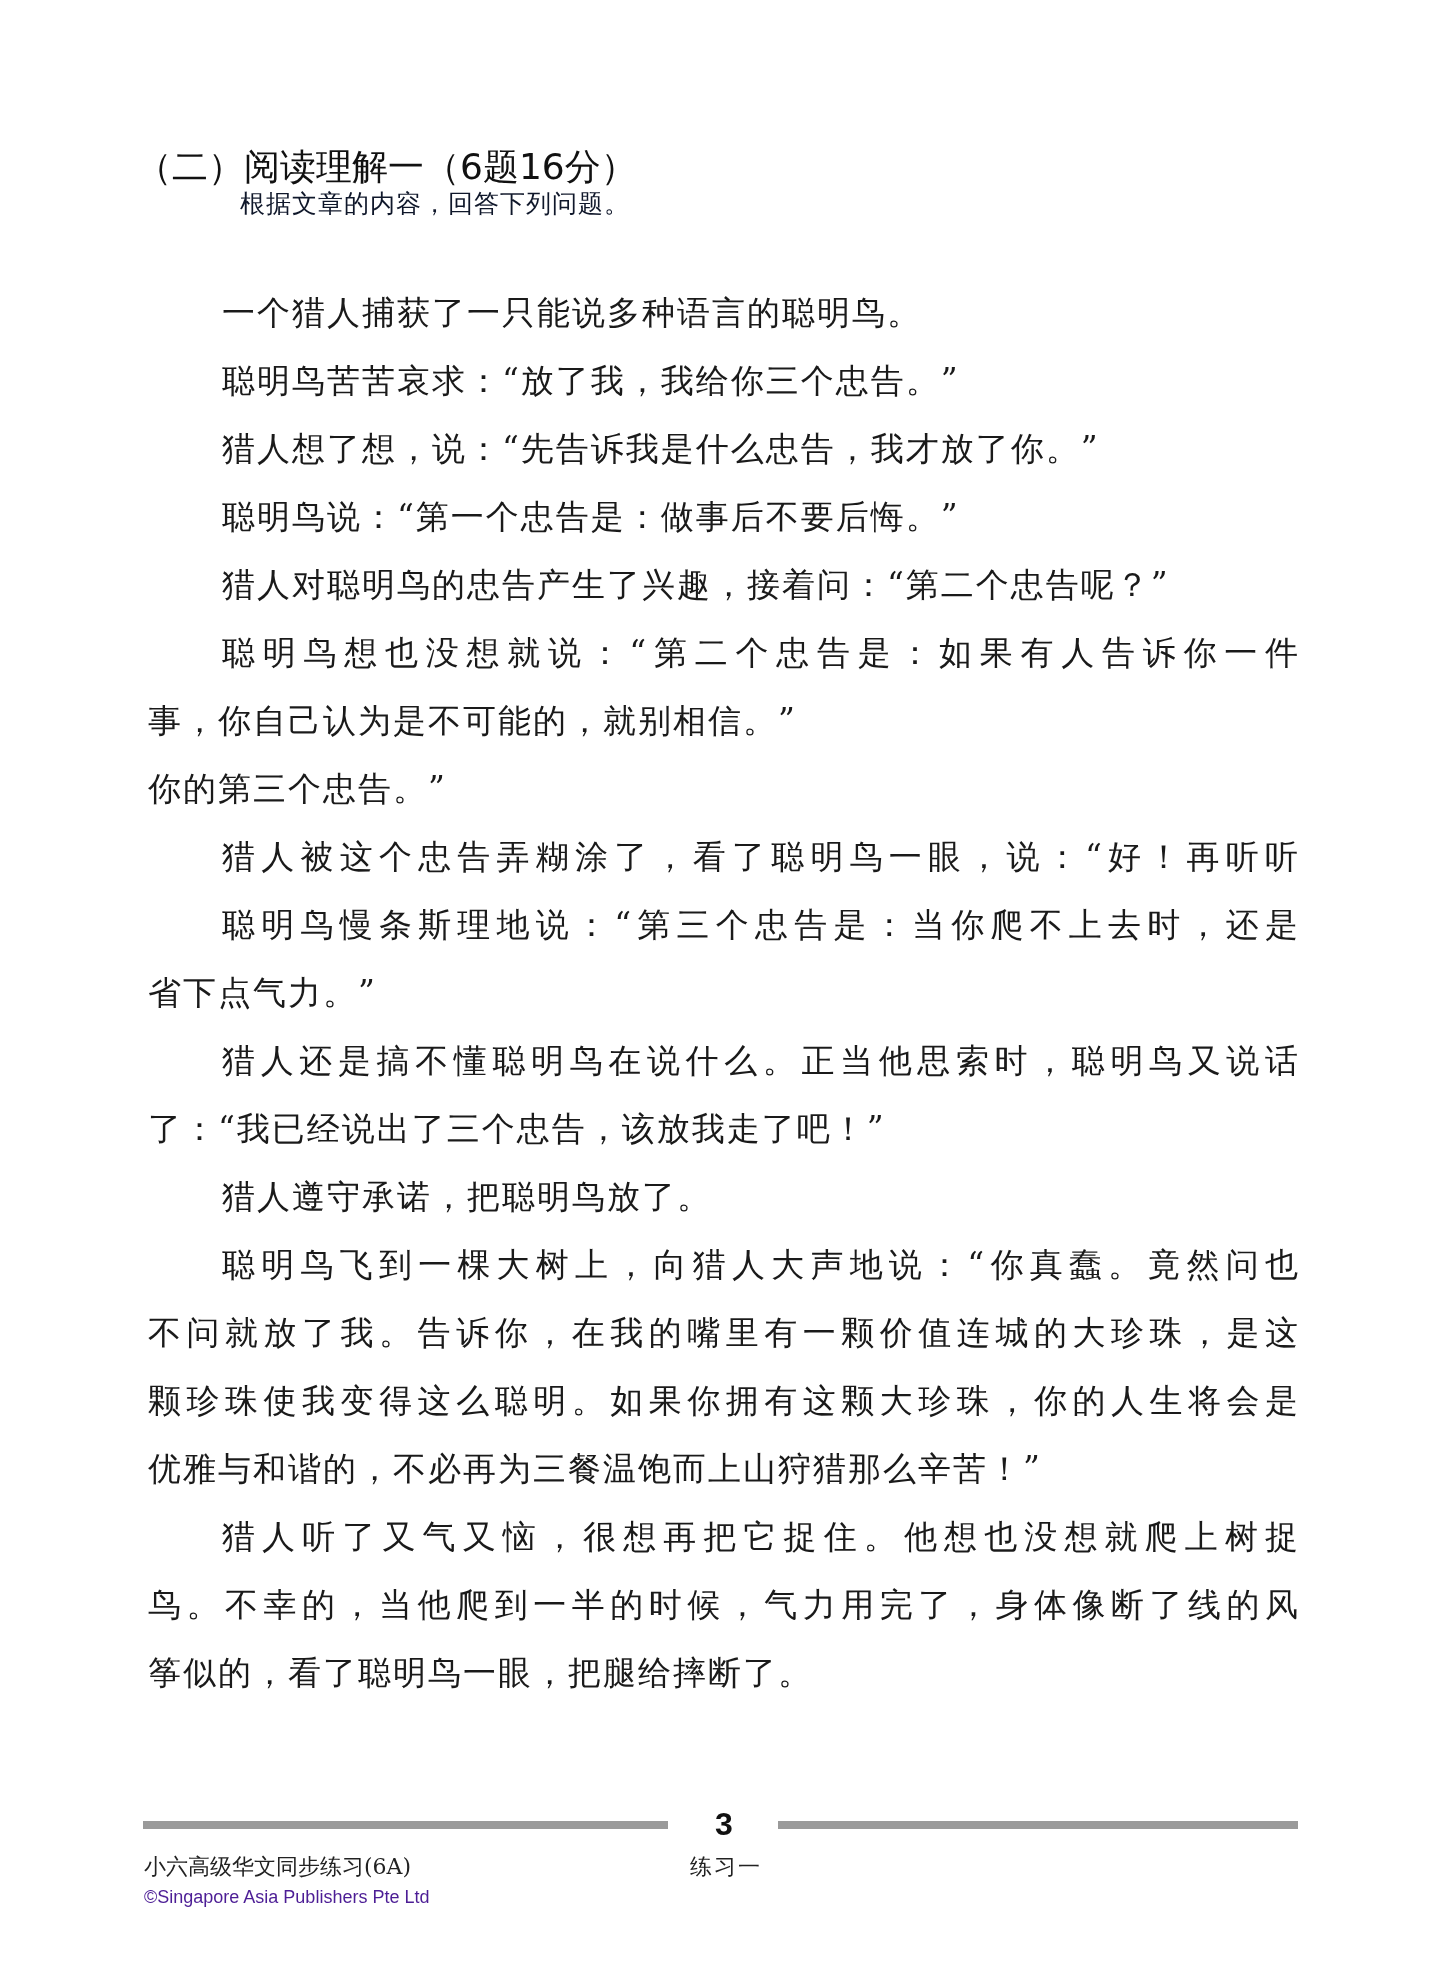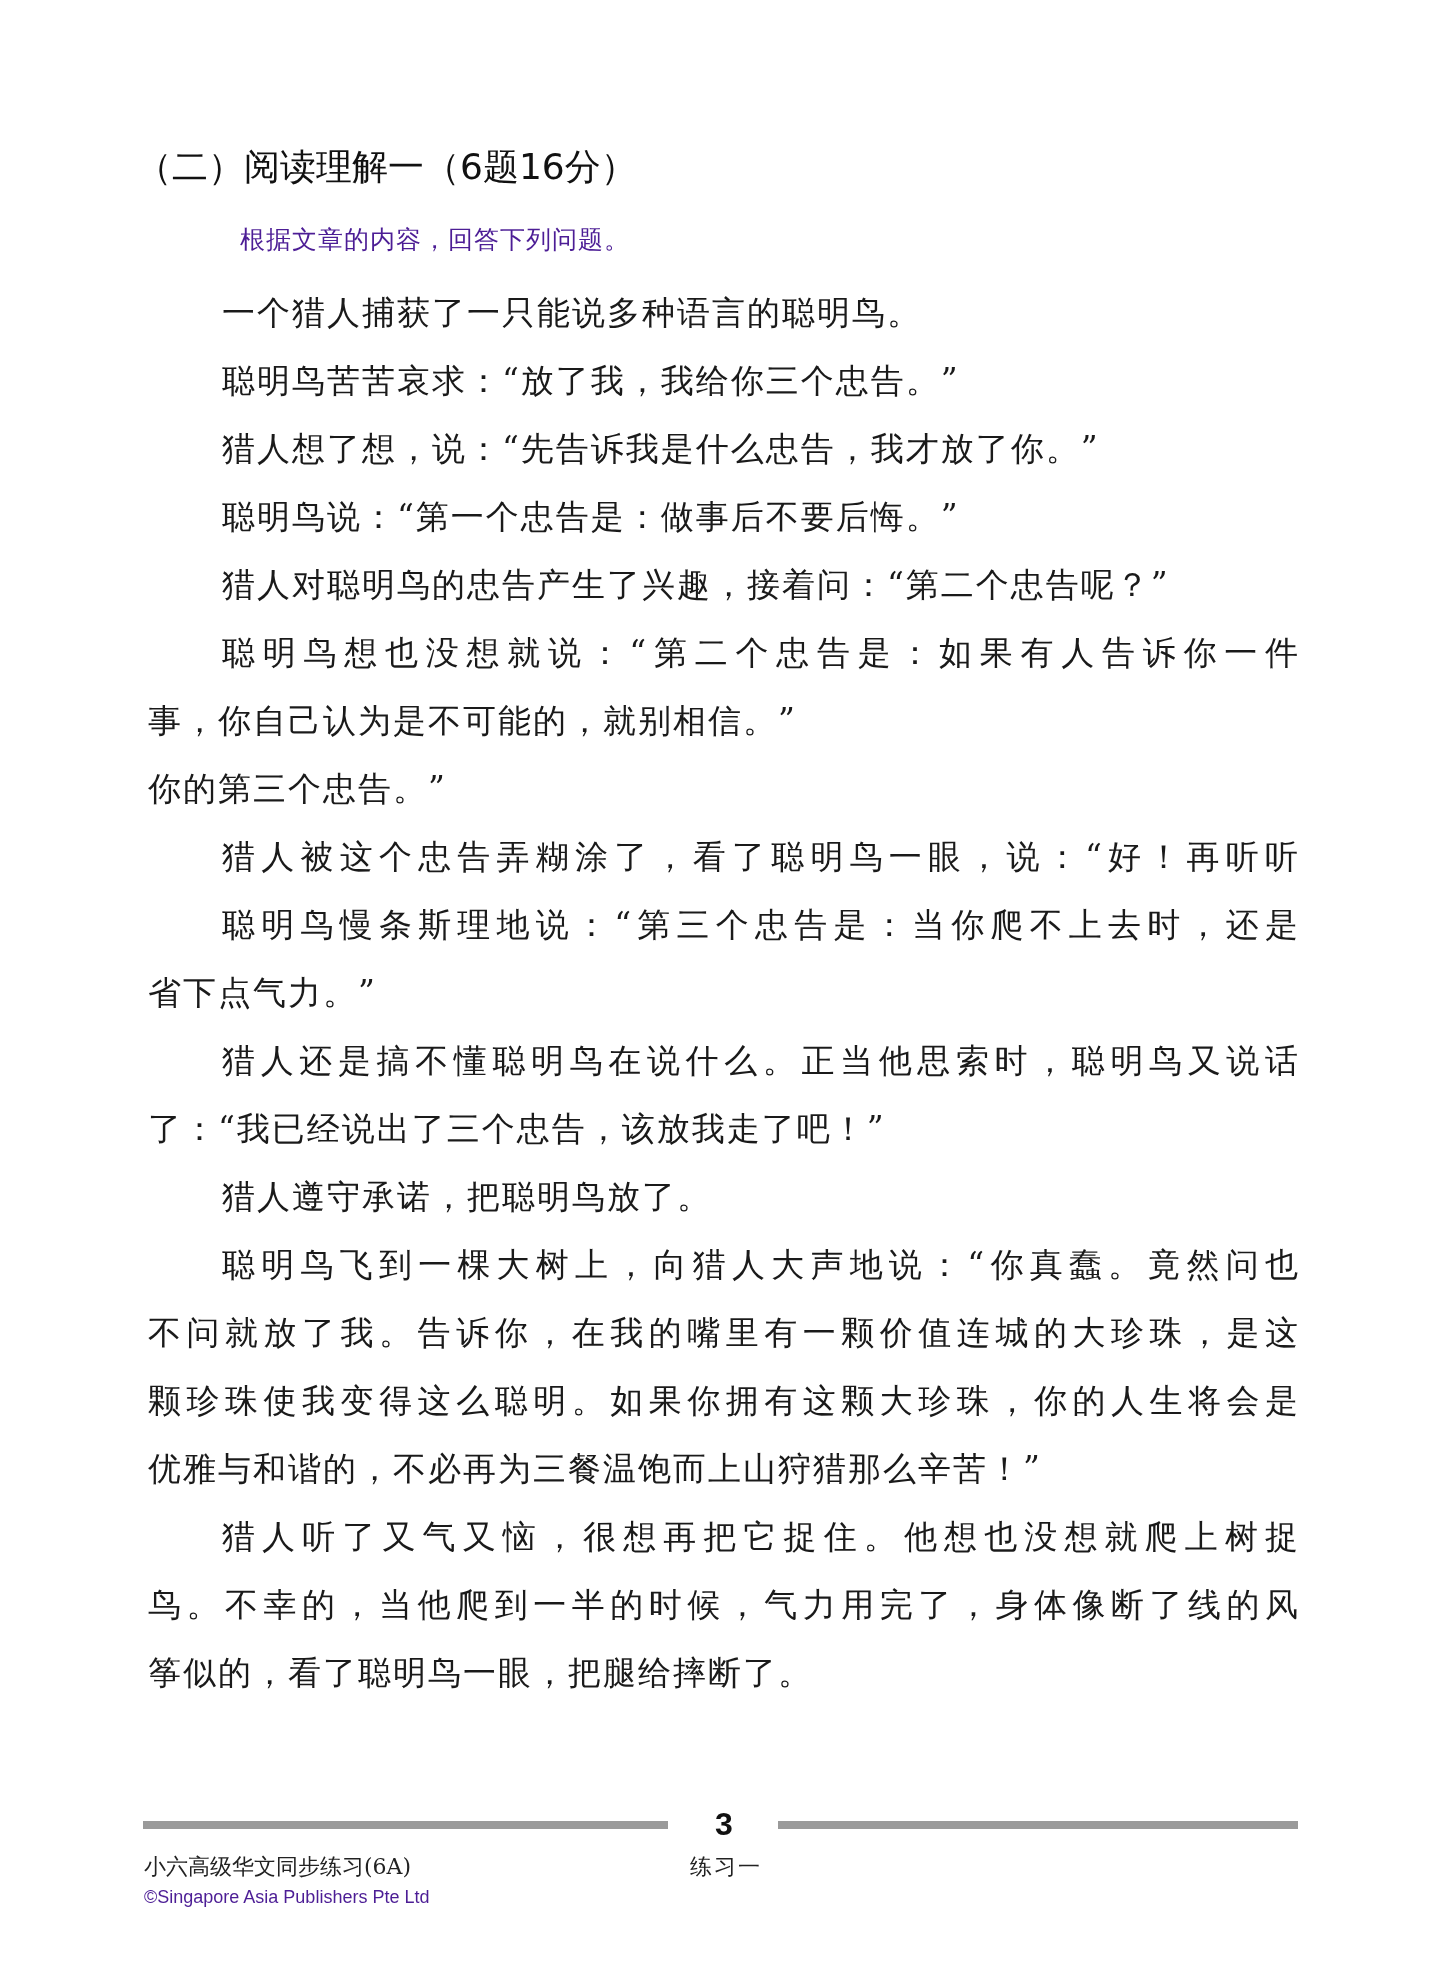--- a/index.html
+++ b/index.html
@@ -33,24 +33,23 @@
       letter-spacing: 0px;
       margin-top: 25px;
     }
     .instruction {
       position: absolute;
       left: 240px;
       top: 186px;
       font-family: "DejaVu Sans", "Liberation Sans", sans-serif;
       font-size: 25px;
       line-height: 36px;
-      color: #4c1d95;
+      color: #0f172a;
       white-space: nowrap;
       letter-spacing: 1px;
-      margin-top: 36px;
     }
     .passage {
       position: absolute;
       left: 148px;
       top: 279px;
       width: 1152px;
     }
     .line {
       height: 68px;
       line-height: 68px;

